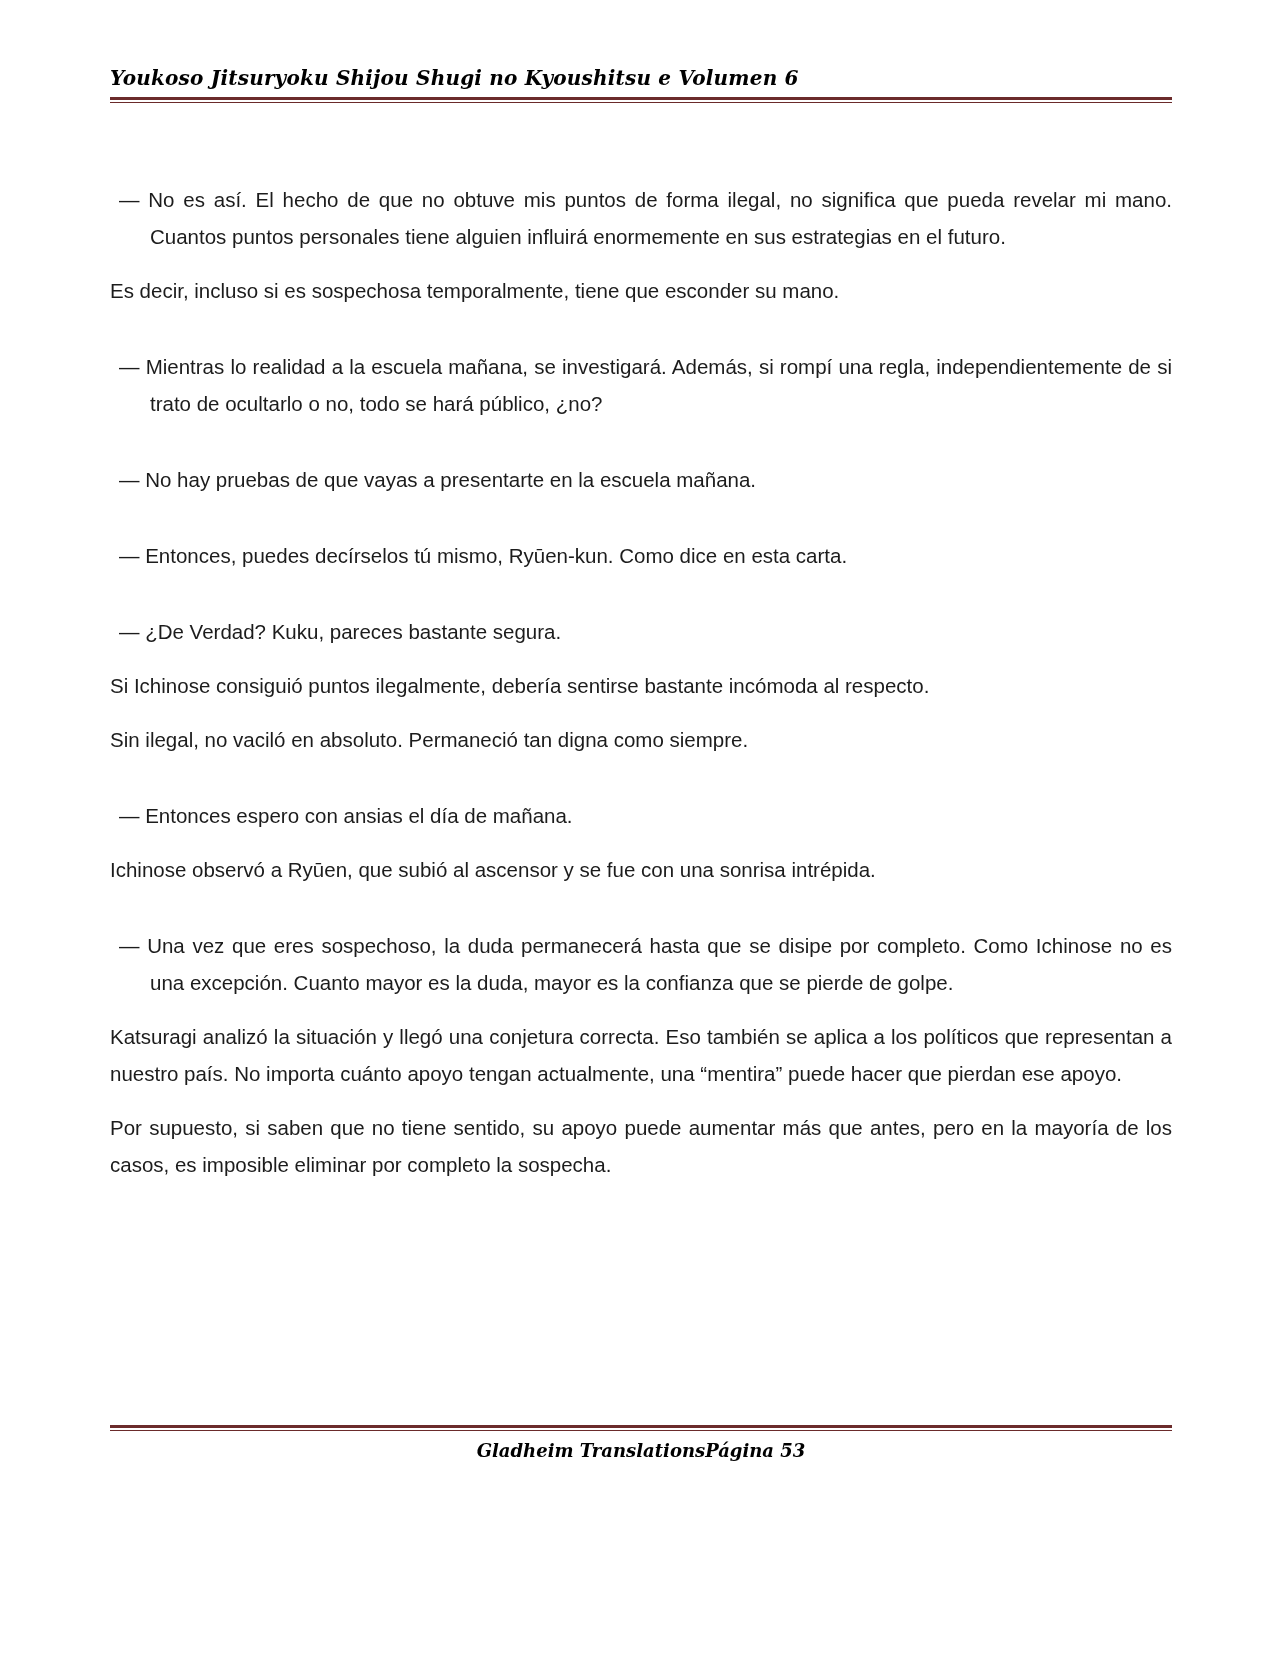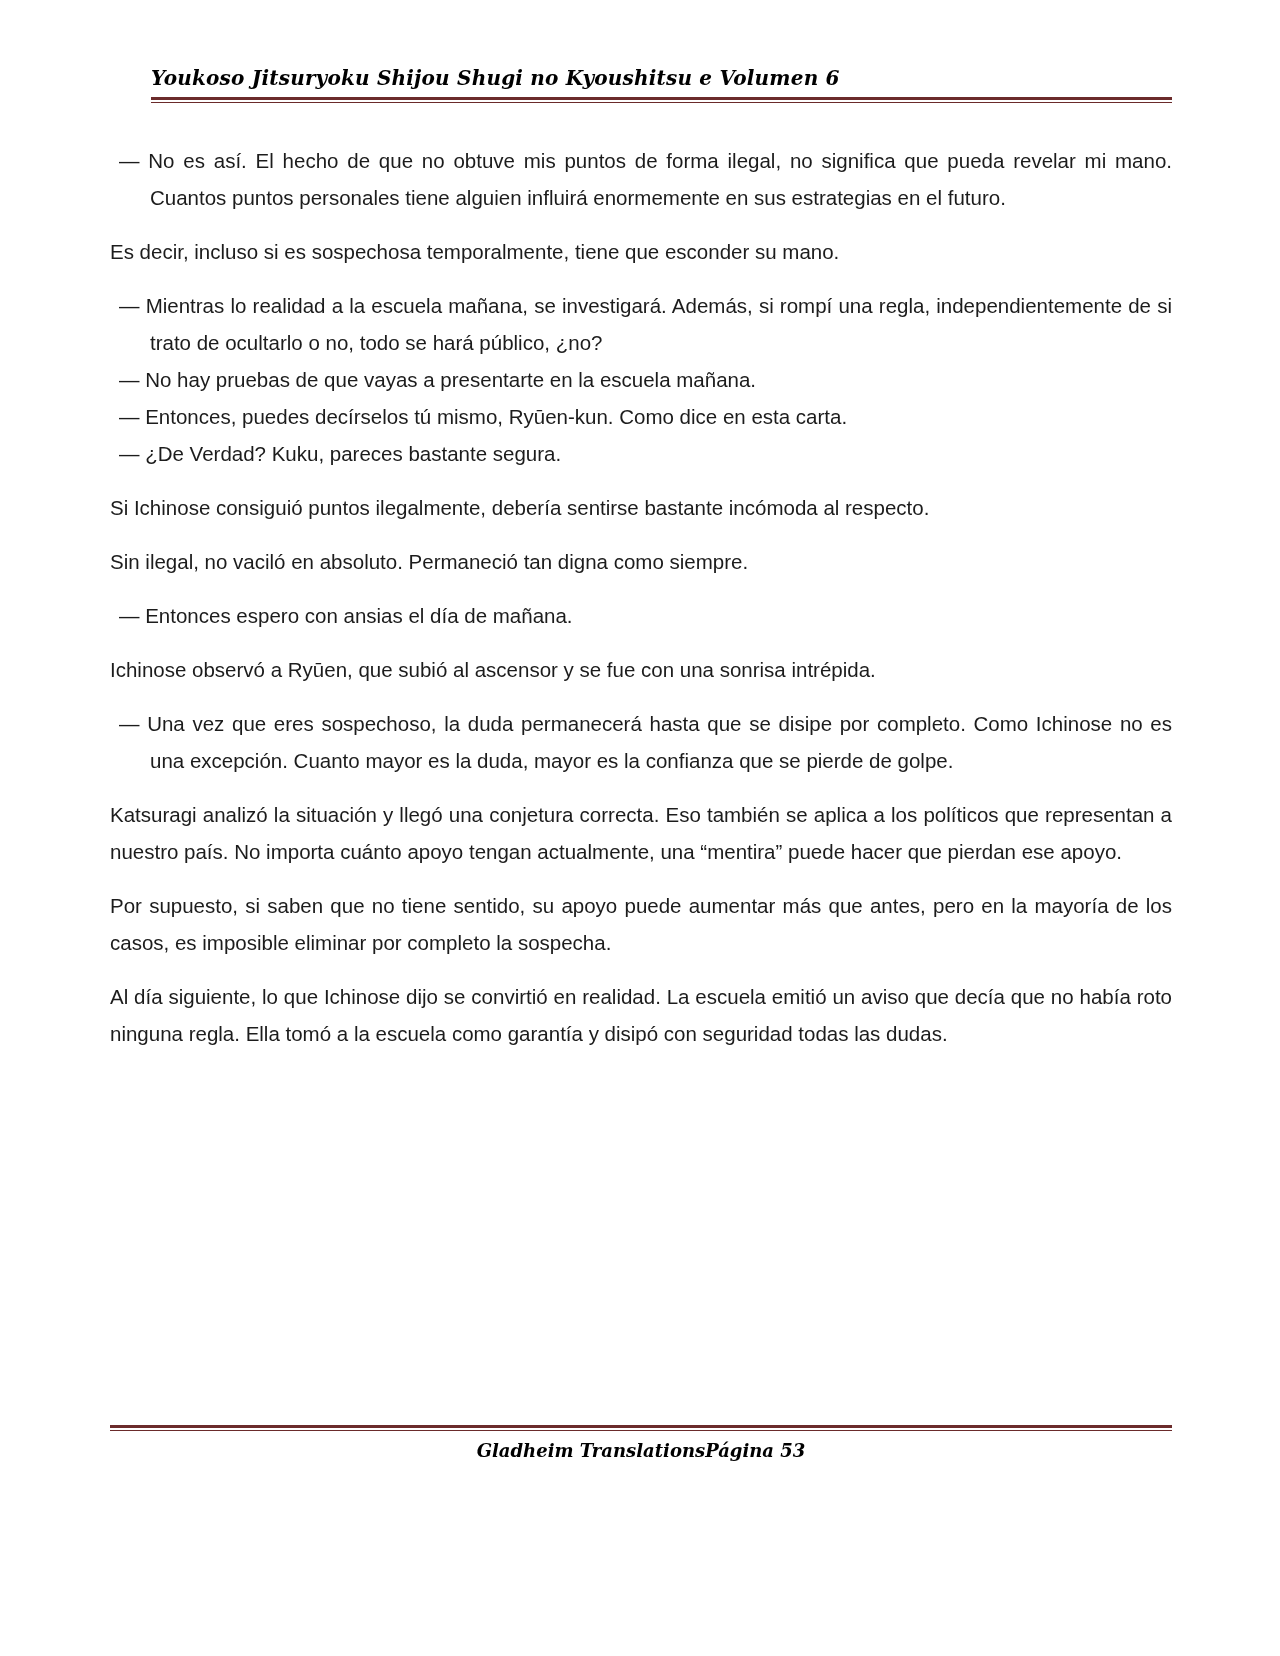--- a/index.html
+++ b/index.html
@@ -10,21 +10,20 @@
     margin: 0 auto;
     background: #ffffff;
     overflow: hidden;
     font-family: "Liberation Sans", sans-serif;
   }
   .header {
     position: absolute;
     top: 66px;
     left: 110px;
     right: 108px;
-    margin-left: 41px;
   }
   .header-title {
     font-family: "DejaVu Serif", serif;
     font-weight: bold;
     font-style: italic;
     font-size: 20px;
     color: #000000;
     letter-spacing: 0.2px;
   }
   .rule {
@@ -40,20 +39,21 @@
     right: 108px;
     color: #1c1c1c;
     font-size: 20.5px;
     line-height: 37px;
     text-align: justify;
   }
   .content p { margin: 0 0 17px 0; }
   .content p.dialogue {
     padding-left: 40px;
     text-indent: -31px;
+    margin-top: 39px;
   }
   .content p.tight { margin-bottom: 0; }
   .footer {
     position: absolute;
     left: 110px;
     right: 108px;
     top: 1418px;
   }
   .footer-row {
     display: flex;
@@ -84,21 +84,20 @@
     <p class="dialogue tight">— No hay pruebas de que vayas a presentarte en la escuela mañana.</p>
     <p class="dialogue tight">— Entonces, puedes decírselos tú mismo, Ryūen-kun. Como dice en esta carta.</p>
     <p class="dialogue">— ¿De Verdad? Kuku, pareces bastante segura.</p>
     <p class="narration">Si Ichinose consiguió puntos ilegalmente, debería sentirse bastante incómoda al respecto.</p>
     <p class="narration">Sin ilegal, no vaciló en absoluto. Permaneció tan digna como siempre.</p>
     <p class="dialogue">— Entonces espero con ansias el día de mañana.</p>
     <p class="narration">Ichinose observó a Ryūen, que subió al ascensor y se fue con una sonrisa intrépida.</p>
     <p class="dialogue">— Una vez que eres sospechoso, la duda permanecerá hasta que se disipe por completo. Como Ichinose no es una excepción. Cuanto mayor es la duda, mayor es la confianza que se pierde de golpe.</p>
     <p class="narration">Katsuragi analizó la situación y llegó una conjetura correcta. Eso también se aplica a los políticos que representan a nuestro país. No importa cuánto apoyo tengan actualmente, una “mentira” puede hacer que pierdan ese apoyo.</p>
     <p class="narration">Por supuesto, si saben que no tiene sentido, su apoyo puede aumentar más que antes, pero en la mayoría de los casos, es imposible eliminar por completo la sospecha.</p>
-    <p class="narration">Al día siguiente, lo que Ichinose dijo se convirtió en realidad. La escuela emitió un aviso que decía que no había roto ninguna regla. Ella tomó a la escuela como garantía y disipó con seguridad todas las dudas.</p>
   </div>
 
   <div class="footer">
     <div class="rule"></div>
     <div class="footer-row">
       <span>Gladheim Translations</span>
       <span>Página 53</span>
     </div>
   </div>
 

